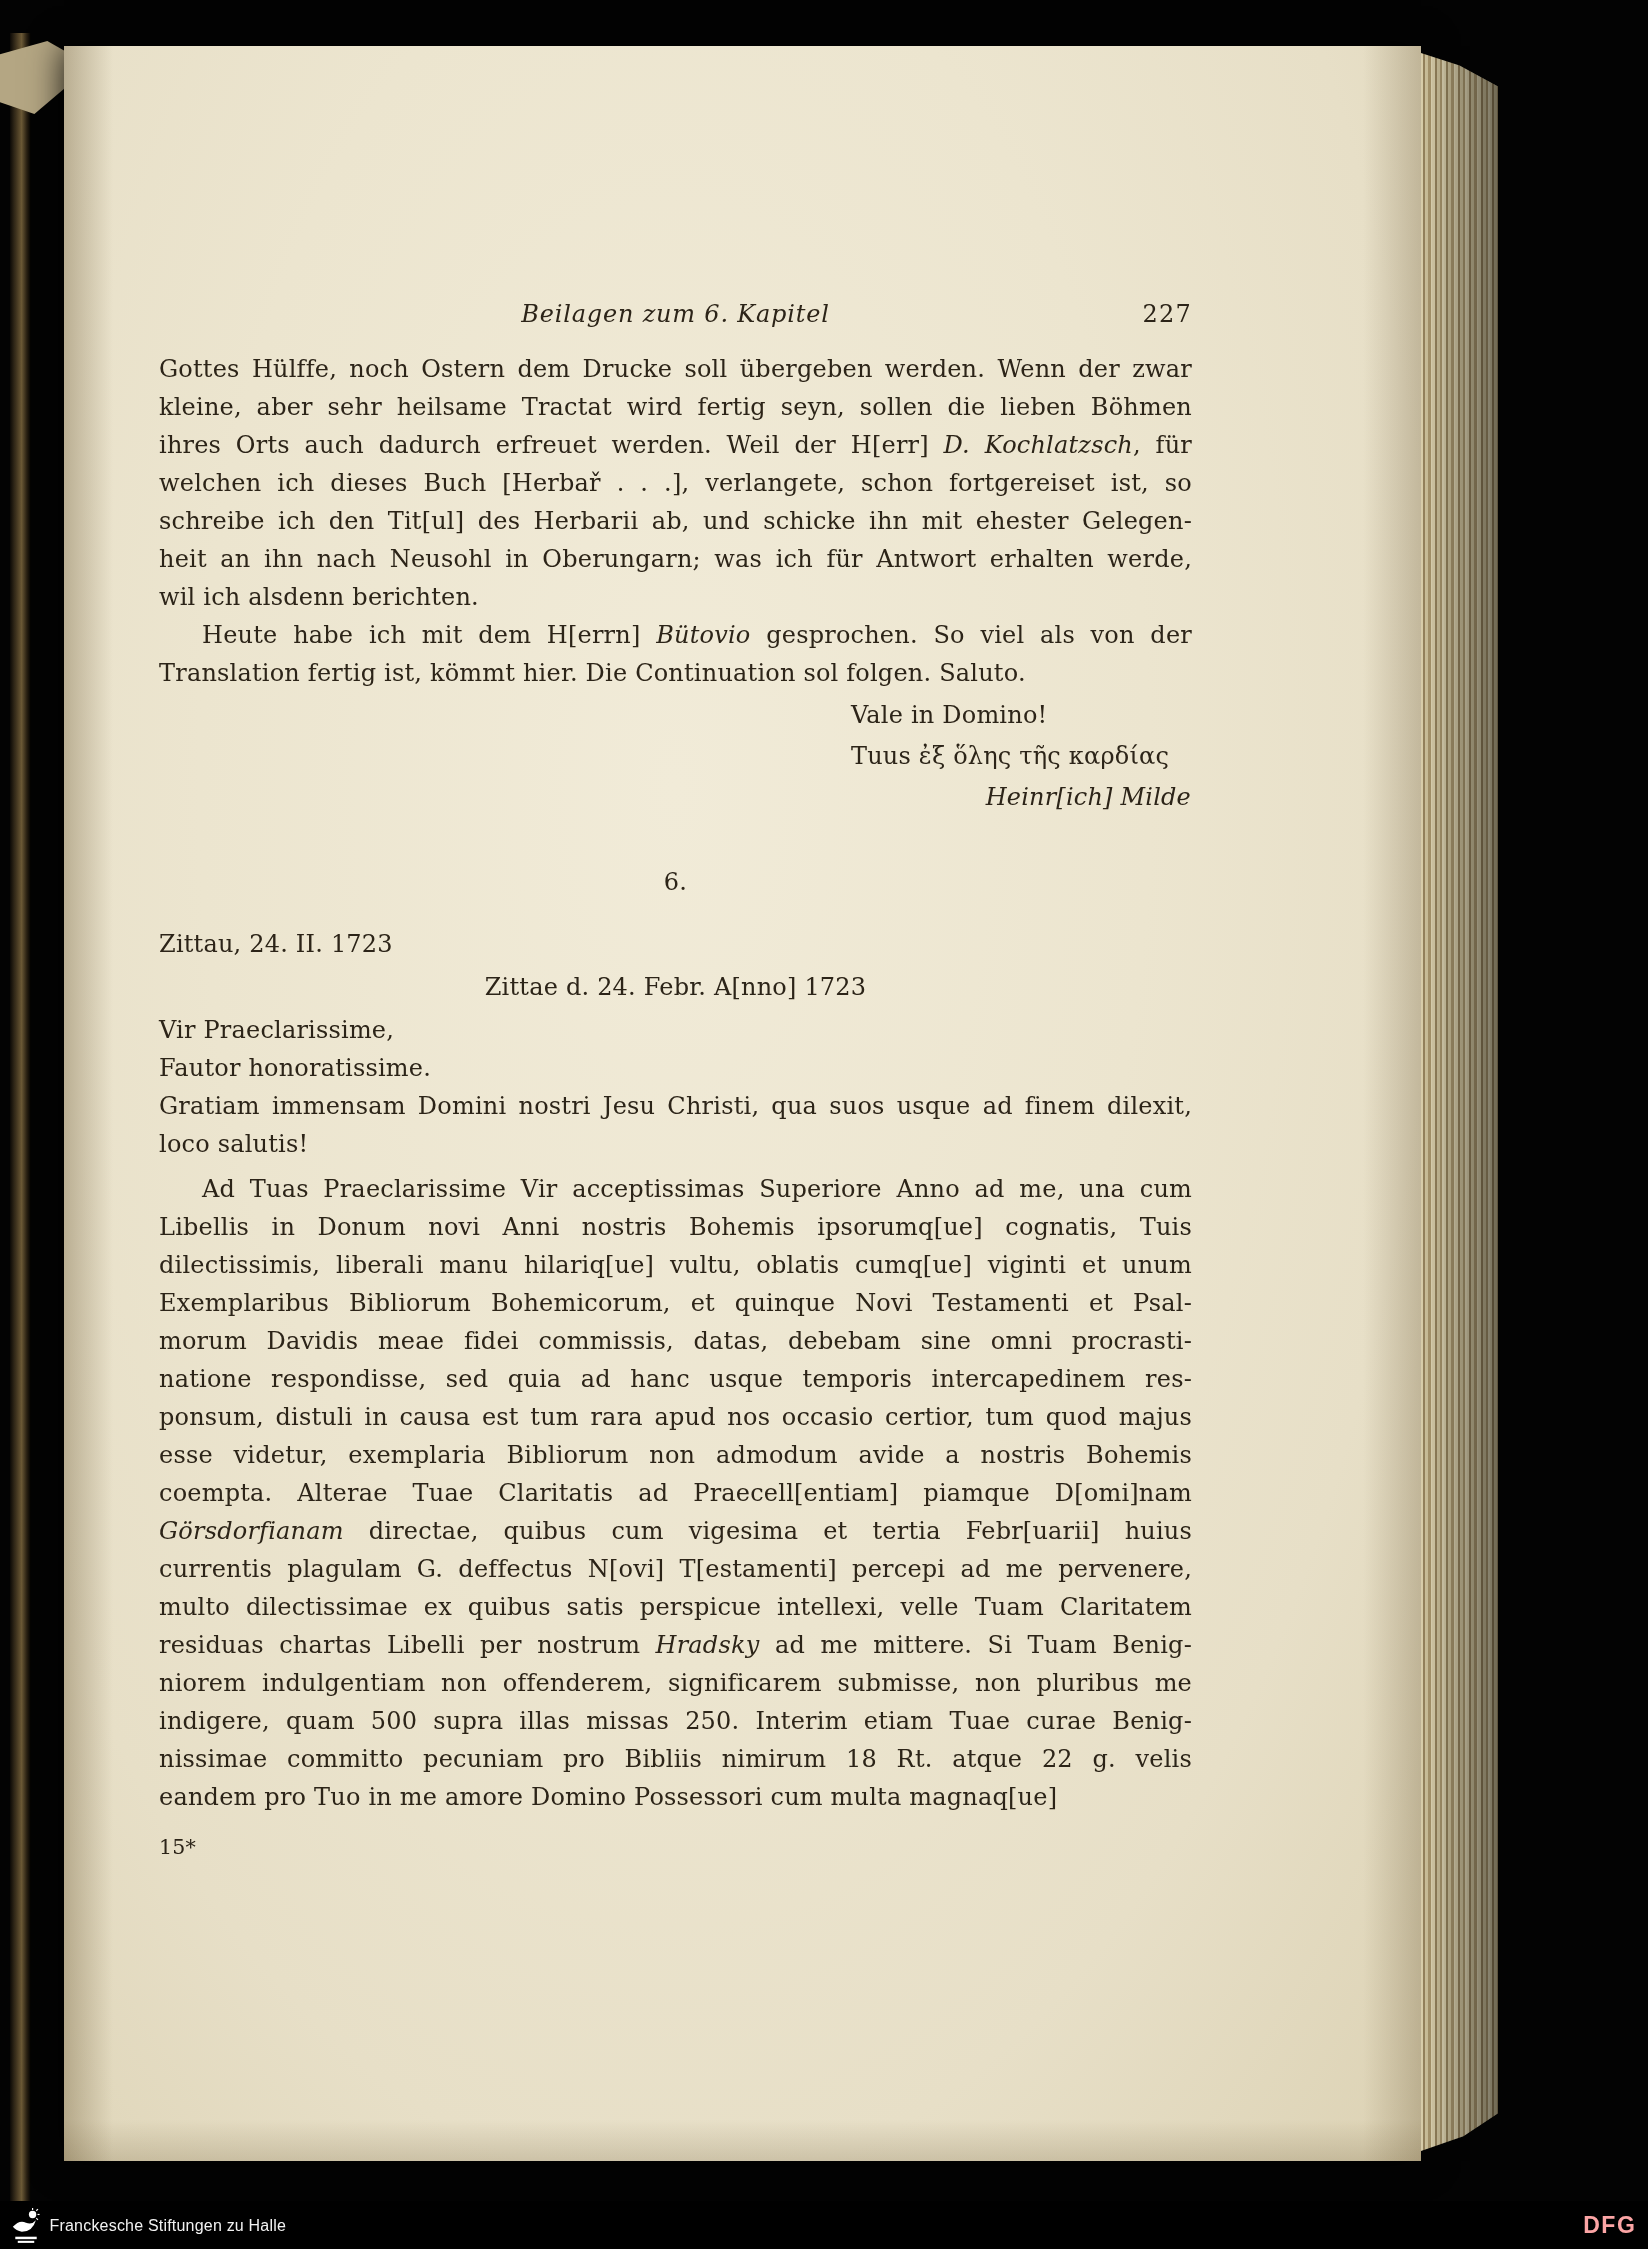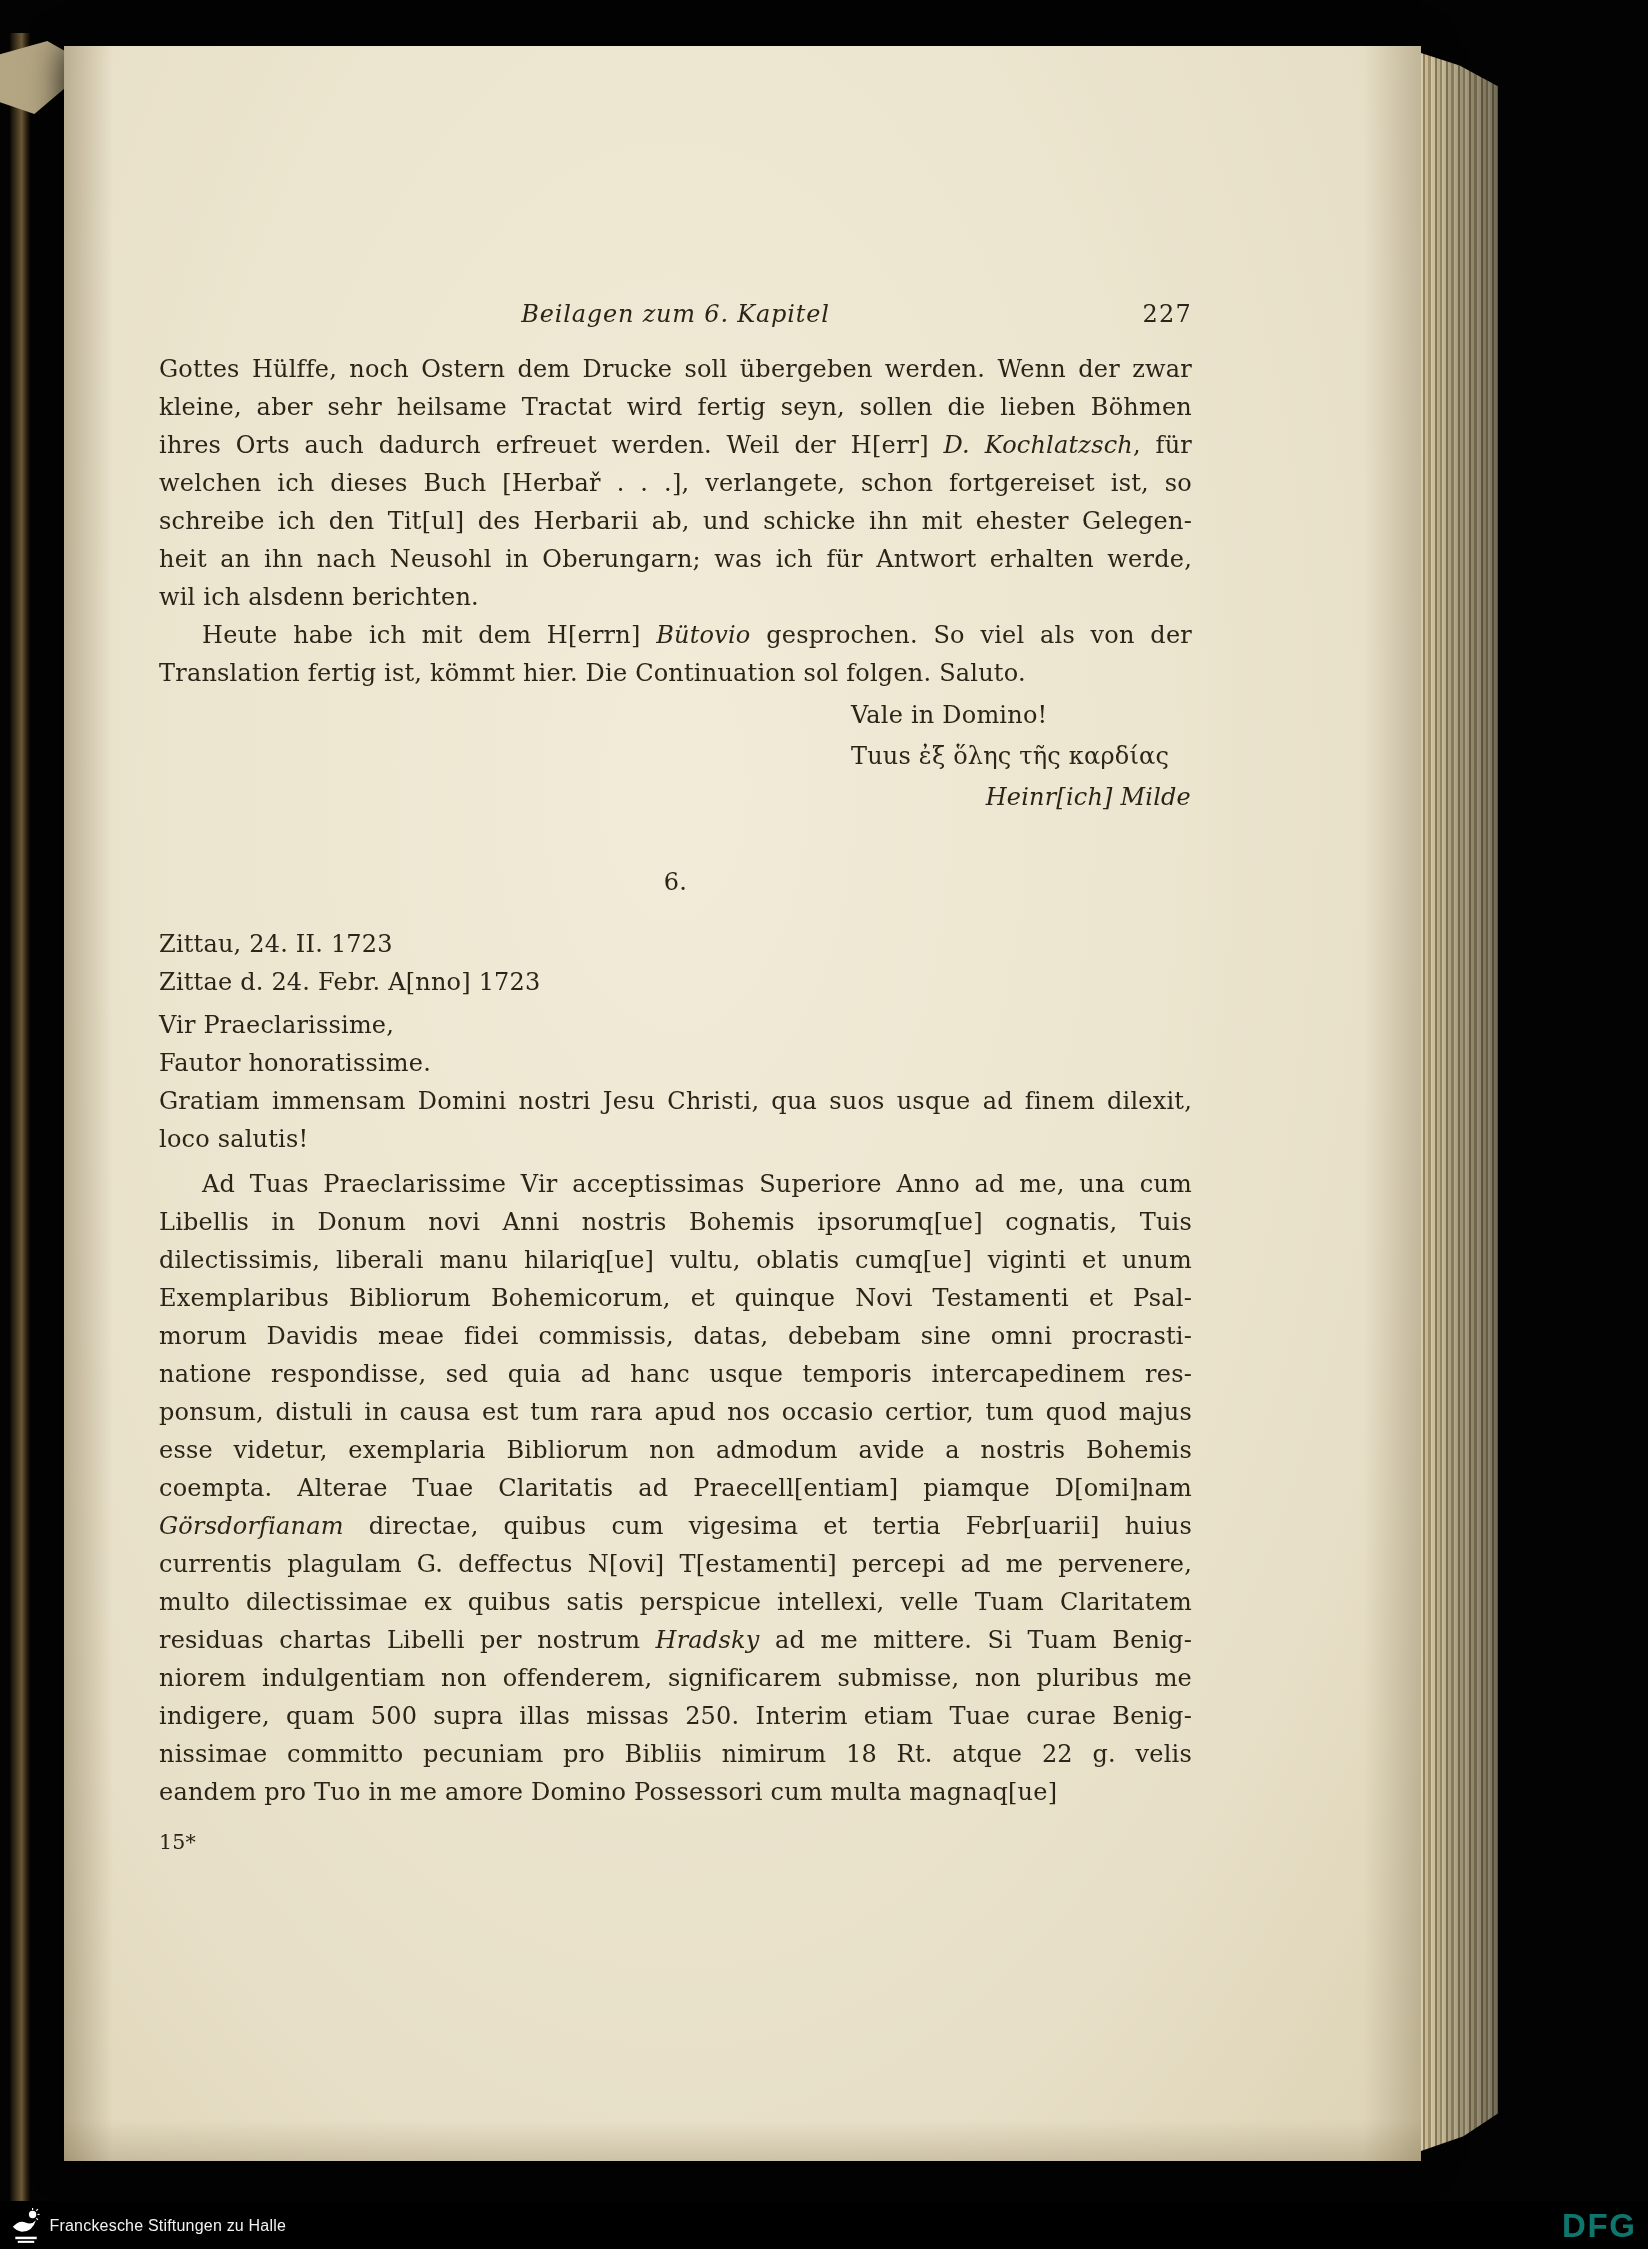--- a/index.html
+++ b/index.html
@@ -43,34 +43,34 @@
   .para.indent .tline:first-child { text-indent:43px; }
   .it { font-style:italic; }
 
   .closing { margin-top:3.3px; margin-left:692px; width:340px; line-height:41px; }
   .closing .signature { text-align:right; font-style:italic; }
 
   .section-heading { margin-top:45px; text-align:center; }
 
   .meta { margin-top:24px; }
   .meta-row { display:flex; justify-content:space-between; }
-  .dateline { text-align:left; }
+  .dateline { margin-top:5px; text-align:center; }
 
   .salutation { margin-top:5px; }
 
   .footnote-mark { margin-top:11.5px; font-size:20.6px; }
 
   
   .footer-bar { position:absolute; left:0; bottom:0; width:1648px; height:49px; background:#000;
      display:flex; align-items:center; justify-content:space-between; padding:0 11.5px;
      font-family:"Liberation Sans","DejaVu Sans",sans-serif; color:#f2f2f2; }
   .footer-left { display:flex; align-items:center; gap:10px; }
   .franckesche-logo { width:28px; height:38px; display:block; }
   .institution-label { font-size:16px; letter-spacing:0.2px; }
-  .dfg-label { font-size:33px; font-weight:bold; letter-spacing:1.6px; color:#0f766e; }
+  .dfg-label { font-size:23px; font-weight:bold; letter-spacing:1.6px; color:#fca5a5; }
 </style>
 </head>
 <body>
 
 <div class="scene">
 
   <div class="binding-strip"></div>
   <div class="corner-tear"></div>
 
   <div class="page">

